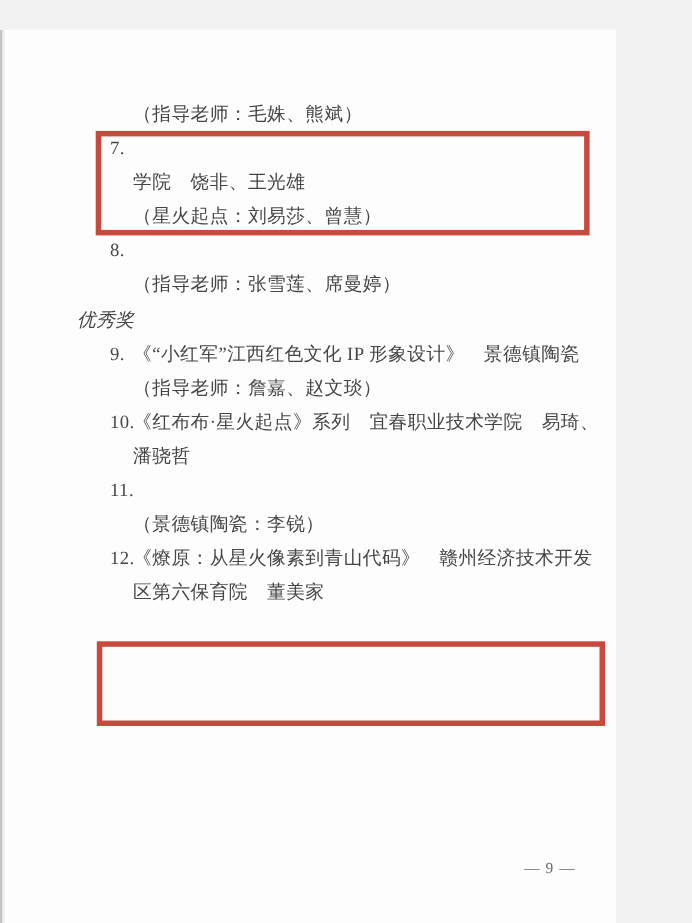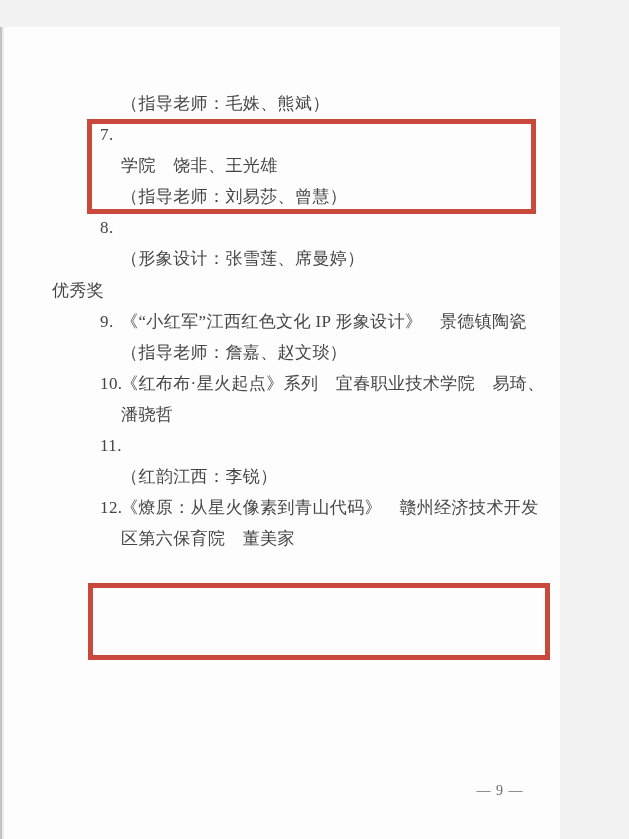--- a/index.html
+++ b/index.html
@@ -22,21 +22,21 @@
   .lines{position:absolute;top:61px;left:0;right:0;z-index:2;}
   .line{
     position:relative;
     height:31.1px;line-height:31.1px;
     font-size:17px;
     letter-spacing:.4px;
     color:var(--ink,#454545);
     white-space:nowrap;
   }
   .line.item,.line.cont,.line.advisor{padding-left:121px;}
-  .line.heading{padding-left:52px;}
+  .line.heading{padding-left:70px;font-style:italic;}
   .num{position:absolute;left:100px;top:0;}
   .highlight-box{
     position:absolute;z-index:3;
     border:5px solid var(--hl,#c94a3c);
     box-sizing:border-box;
     background:transparent;
     pointer-events:none;
   }
   .box1{left:87px;top:92px;width:449px;height:95px;}
   .box2{left:88px;top:556px;width:462px;height:77px;}
@@ -54,28 +54,28 @@
   <div class="scan-edge"></div>
   <div class="scan-edge-soft"></div>
 
   <div class="highlight-box box1"></div>
   <div class="highlight-box box2"></div>
 
   <div class="lines">
       <div class="line advisor"><span>（指导老师：毛姝、熊斌）</span></div>
       <div class="line item"><span class="num">7.</span></div>
       <div class="line cont"><span>学院　饶非、王光雄</span></div>
-      <div class="line advisor"><span>（指导老师：刘易莎、曾慧）</span></div>
+      <div class="line advisor"><span>（星火起点：刘易莎、曾慧）</span></div>
       <div class="line item"><span class="num">8.</span></div>
-      <div class="line advisor"><span>（形象设计：张雪莲、席曼婷）</span></div>
+      <div class="line advisor"><span>（指导老师：张雪莲、席曼婷）</span></div>
       <div class="line heading"><span>优秀奖</span></div>
       <div class="line item"><span class="num">9.</span><span>《“小红军”江西红色文化 IP 形象设计》　景德镇陶瓷</span></div>
       <div class="line advisor"><span>（指导老师：詹嘉、赵文琰）</span></div>
       <div class="line item"><span class="num">10.</span><span>《红布布·星火起点》系列　宜春职业技术学院　易琦、</span></div>
       <div class="line cont"><span>潘骁哲</span></div>
       <div class="line item"><span class="num">11.</span></div>
-      <div class="line advisor"><span>（红韵江西：李锐）</span></div>
+      <div class="line advisor"><span>（景德镇陶瓷：李锐）</span></div>
       <div class="line item"><span class="num">12.</span><span>《燎原：从星火像素到青山代码》　赣州经济技术开发</span></div>
       <div class="line cont"><span>区第六保育院　董美家</span></div>
     </div>
 
   <div class="page-number">— 9 —</div>
 </div>
 
 </body></html>

